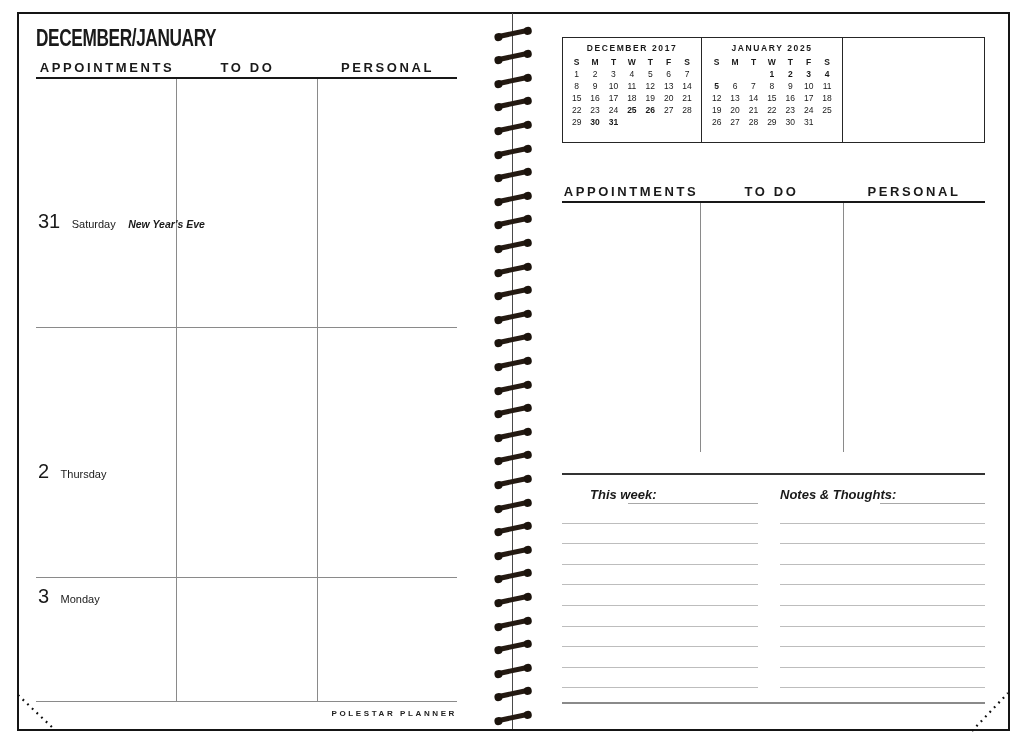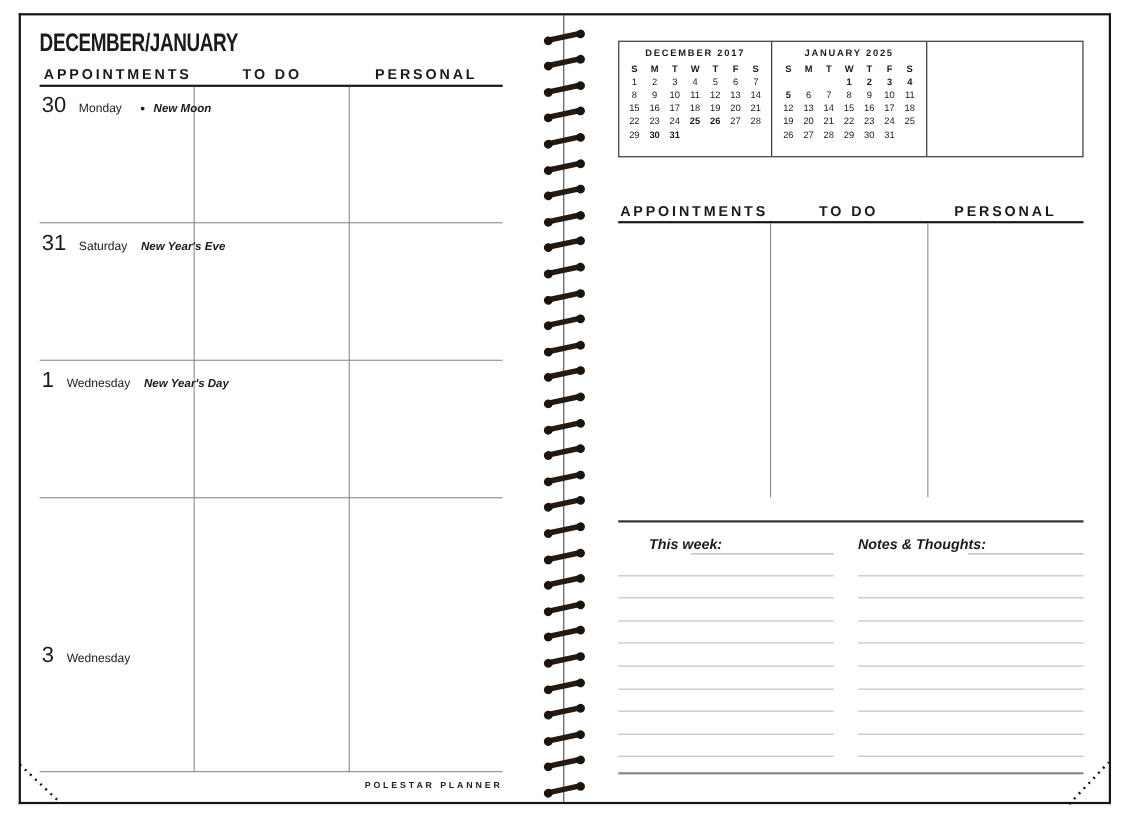--- a/index.html
+++ b/index.html
@@ -111,46 +111,37 @@
 
   <div class="col-head" style="left:37px;width:140px;">APPOINTMENTS</div>
   <div class="col-head" style="left:177px;width:141px;">TO DO</div>
   <div class="col-head" style="left:318px;width:139px;">PERSONAL</div>
 
   <div class="rule-heavy" style="left:36px;top:77px;width:421px;"></div>
 
   <div class="rule-grid" style="left:176px;top:79px;width:1px;height:623px;"></div>
   <div class="rule-grid" style="left:317px;top:79px;width:1px;height:623px;"></div>
 
-  <div class="day-row" style="left:36px;top:79px;width:421px;height:124px;">
-    <div class="day-label">
-      <span class="day-num">30</span>
-      <span class="day-name">Monday</span>
-      <span class="moon-dot">●</span>
-      <span class="day-note" style="margin-left:3px;">New Moon</span>
-    </div>
-  </div>
   <div class="day-row" style="left:36px;top:204px;width:421px;height:124px;">
     <div class="day-label">
       <span class="day-num">31</span>
       <span class="day-name">Saturday</span>
       <span class="day-note">New Year's Eve</span>
     </div>
   </div>
-  <div class="day-row" style="left:36px;top:329px;width:421px;height:124px;">
+  <div class="day-row" style="left:36px;top:454px;width:421px;height:124px;">
     <div class="day-label">
-      <span class="day-num">1</span>
-      <span class="day-name">Wednesday</span>
-      <span class="day-note">New Year's Day</span>
+      <span class="day-num">2</span>
+      <span class="day-name">Thursday</span>
     </div>
   </div>
   <div class="day-row last" style="left:36px;top:579px;width:421px;height:123px;">
     <div class="day-label">
       <span class="day-num">3</span>
-      <span class="day-name">Wednesday</span>
+      <span class="day-name">Monday</span>
     </div>
   </div>
 
   <div class="footer-brand">POLESTAR PLANNER</div>
 
   <div class="top-box">
     <div class="cal-cell" id="cal-0">
         <div class="cal-title">DECEMBER 2017</div>
         <div class="cal-grid">
           <div class="cal-row">

